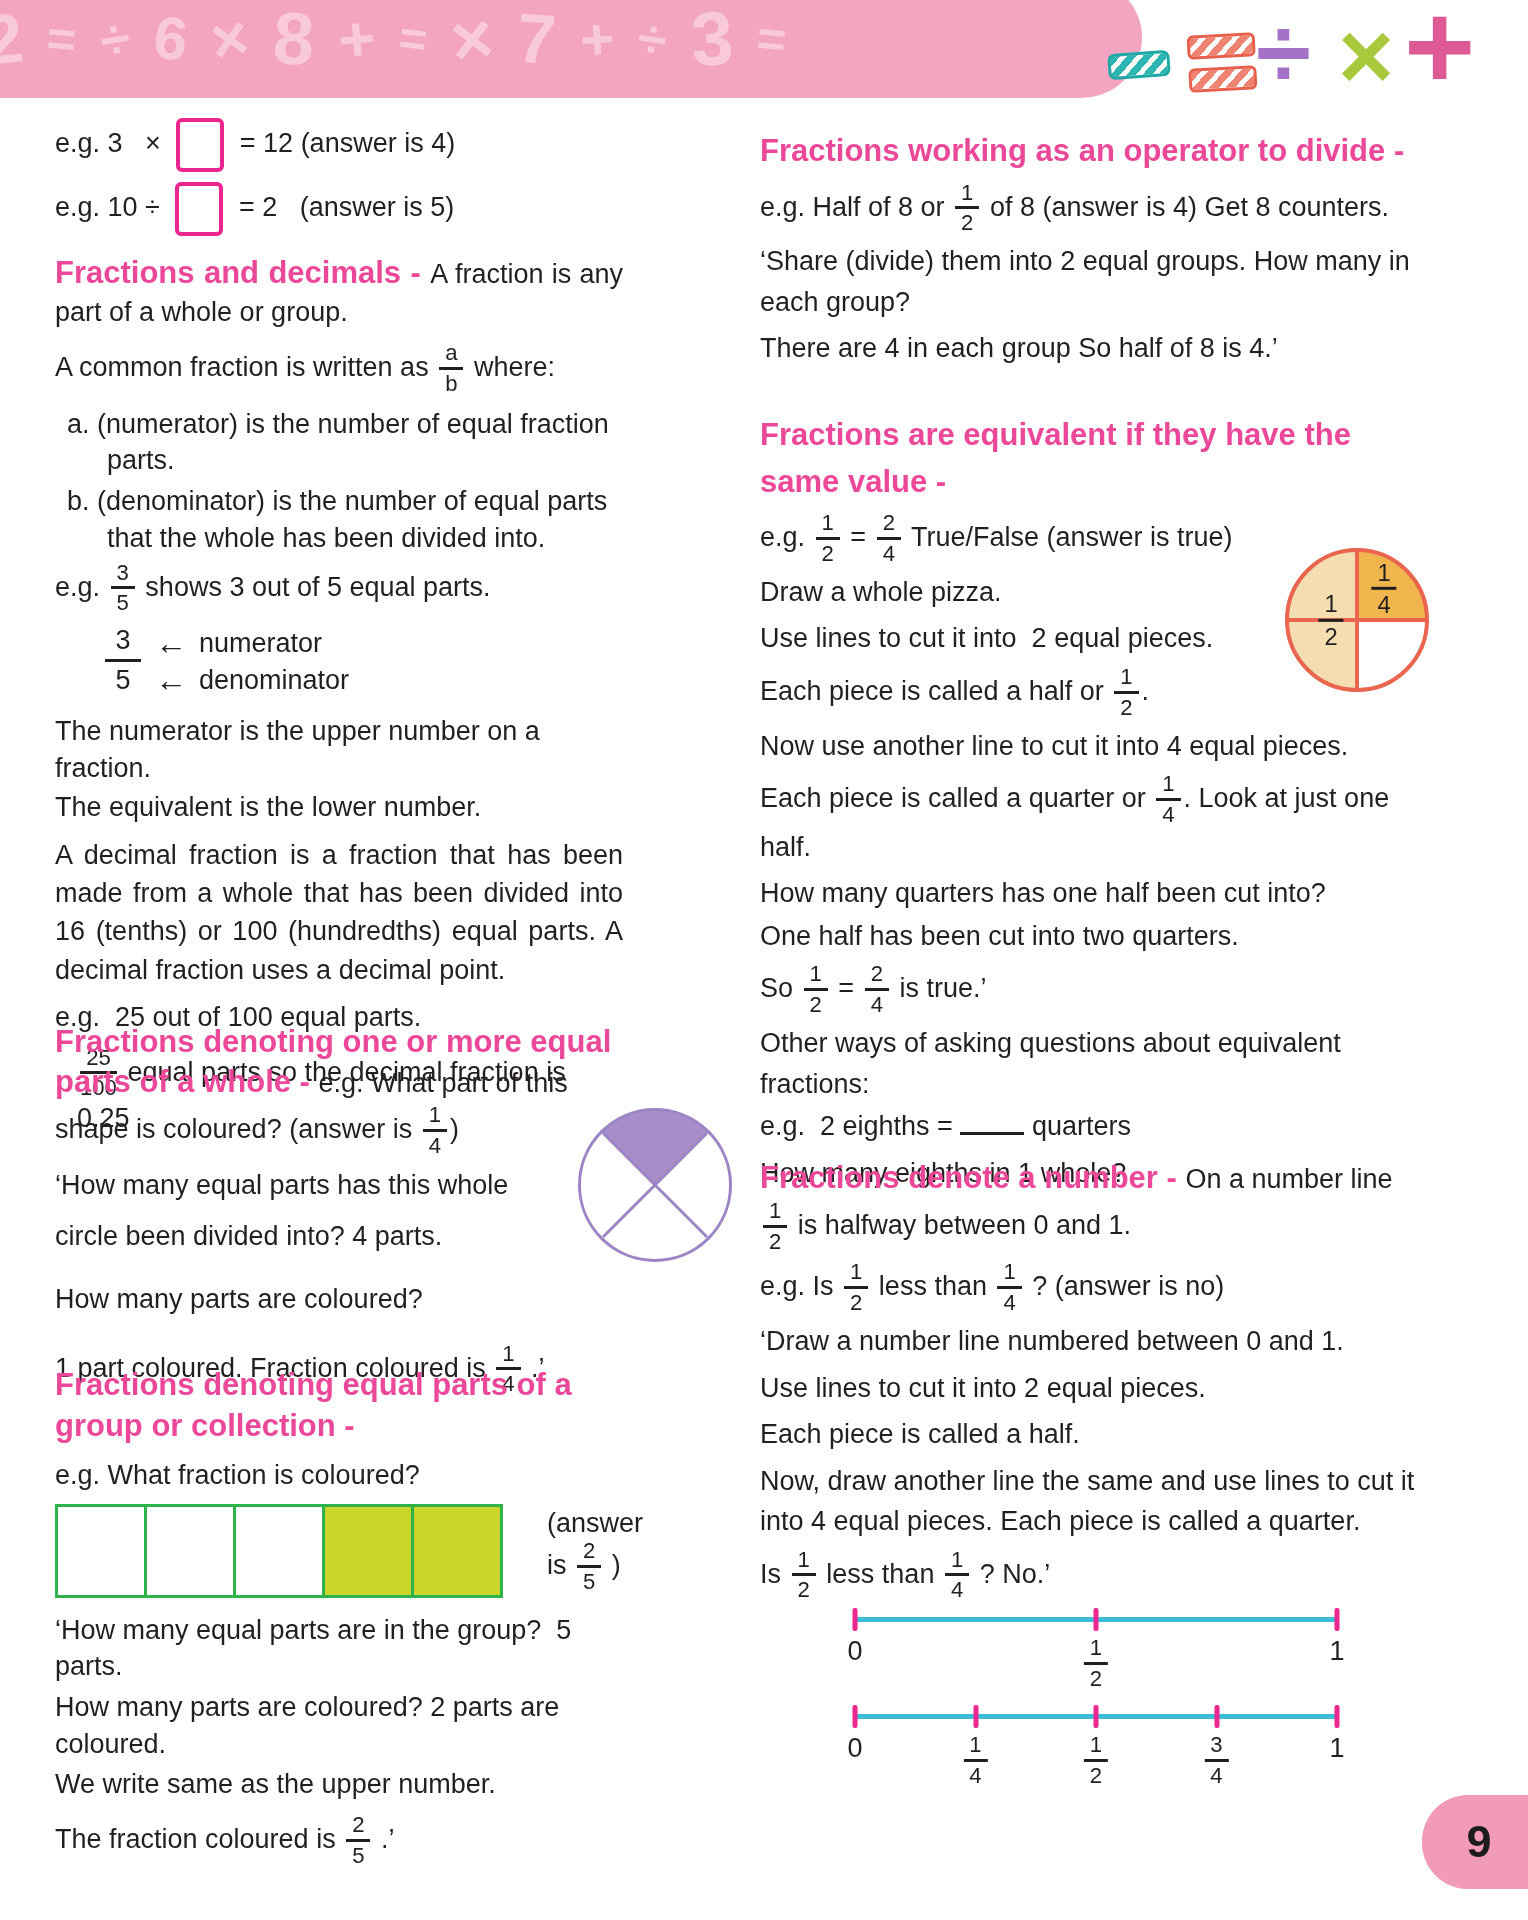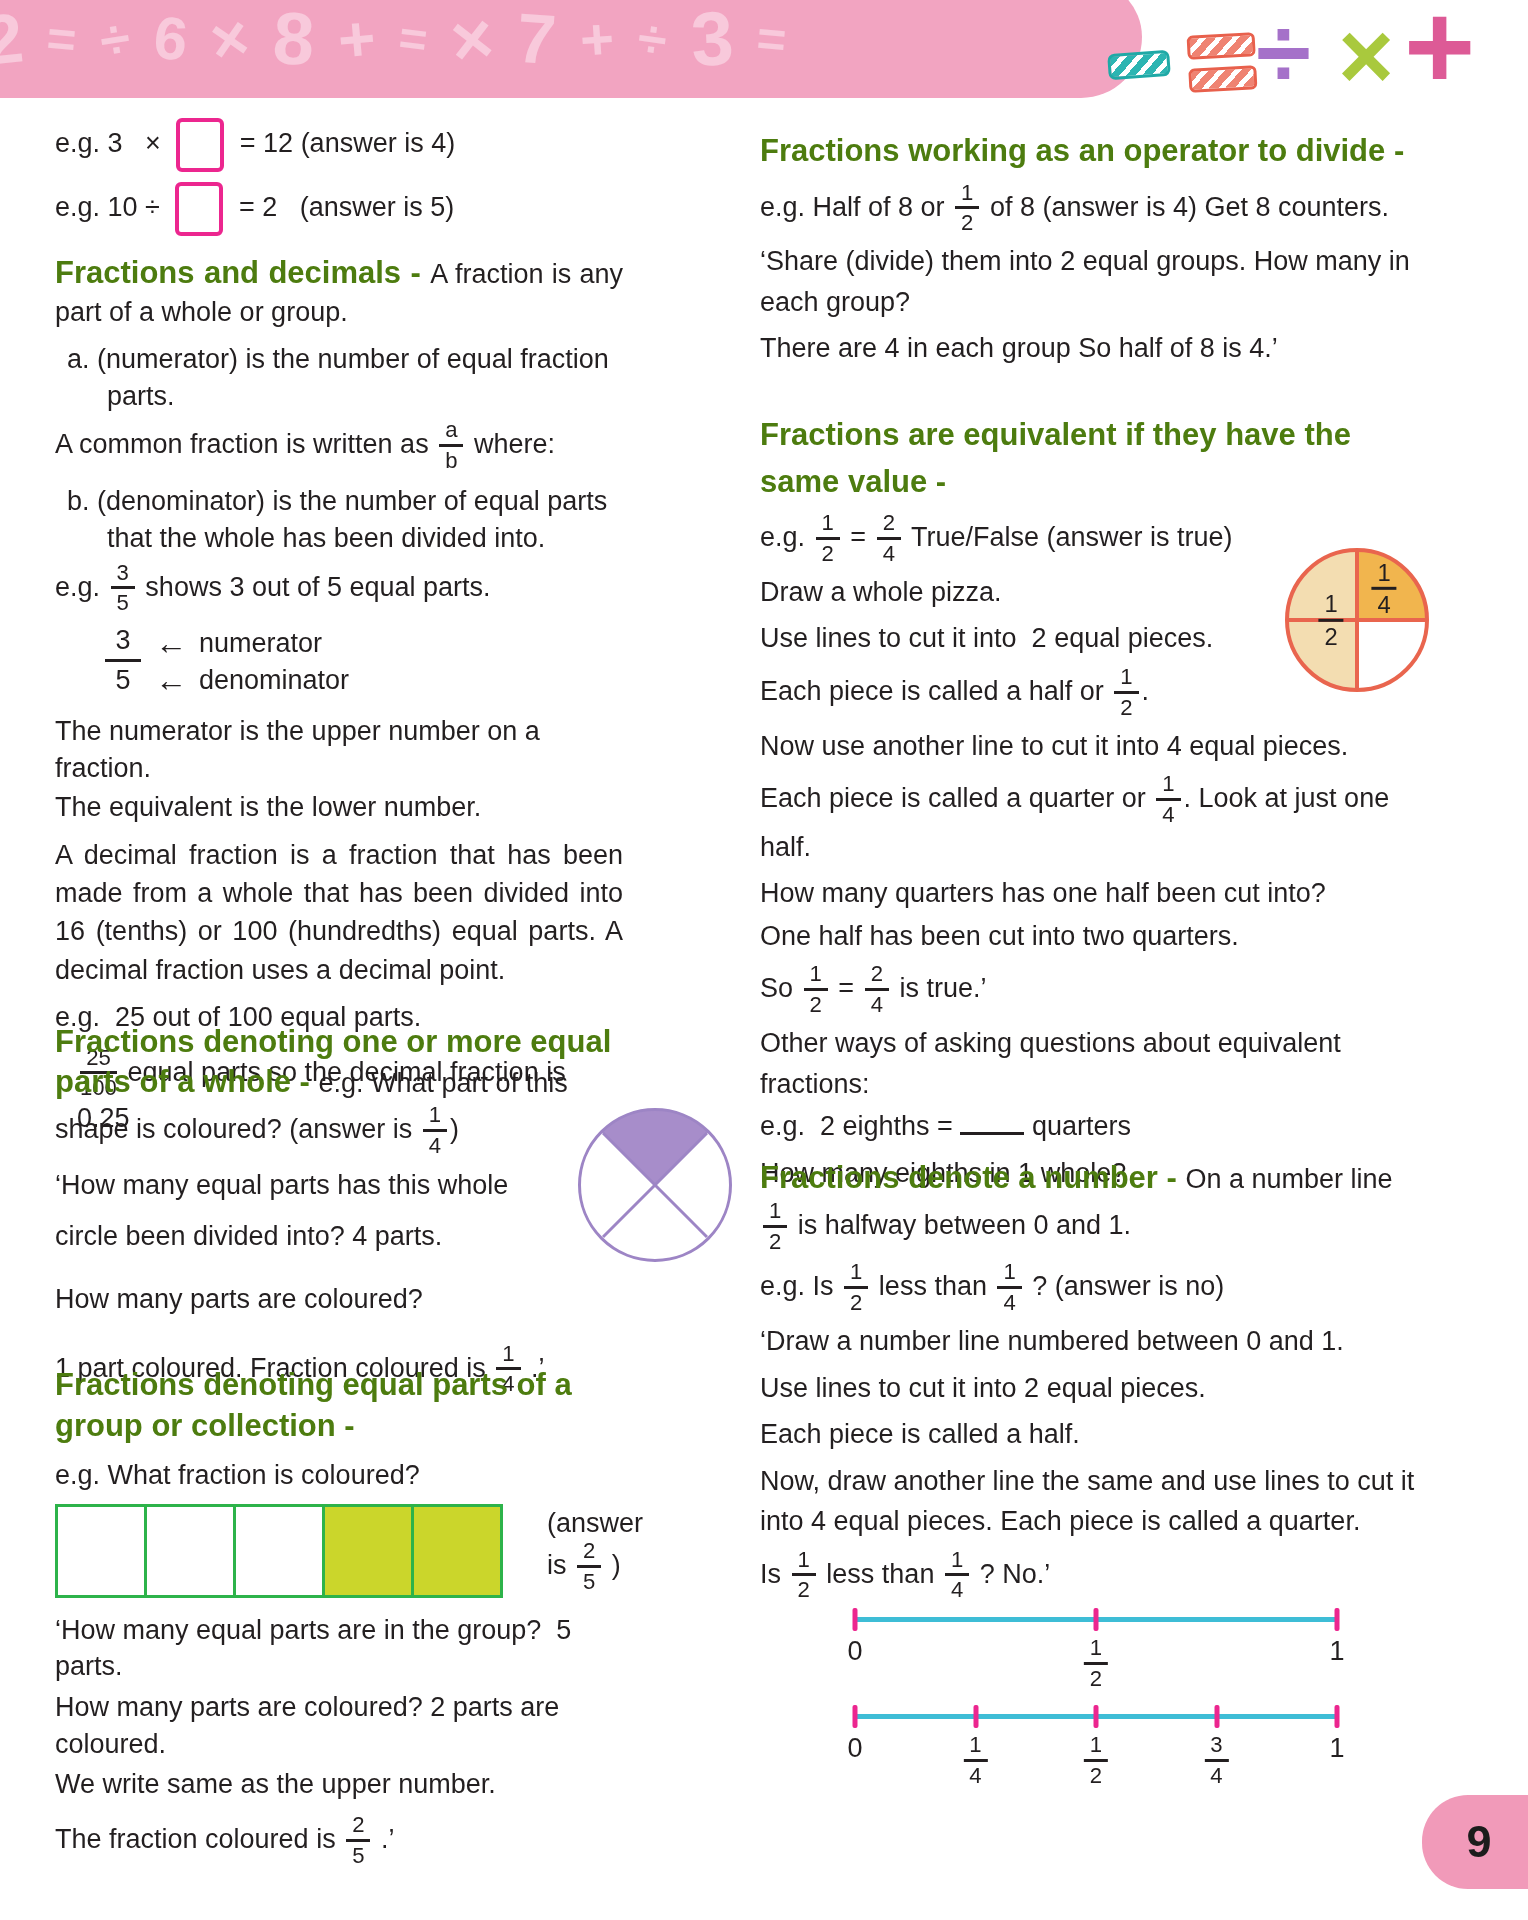--- a/index.html
+++ b/index.html
@@ -34,21 +34,21 @@
   .ic-div{left:1256px;top:2px;font-size:100px;color:#a571c9;}
   .ic-mul{left:1338px;top:8px;font-size:96px;color:#a9c93d;}
   .ic-plus{left:1404px;top:-14px;font-size:122px;color:#dd5a96;}
   
   .sec{position:absolute;}
   .colL{left:55px;width:568px;}
   .colR{left:760px;width:660px;}
   .p{margin:0 0 10px;font-size:27px;line-height:1.36;white-space:pre-wrap;}
   .colR .p{line-height:1.5;margin-bottom:6px;}
   .justify{white-space:normal;text-align:justify;}
-  .hd{color:#4d7c0f;font-weight:700;font-size:31px;}
+  .hd{color:#ec4899;font-weight:700;font-size:31px;}
   .head{line-height:1.32;margin-bottom:10px;white-space:normal;}
   .item{padding-left:40px;text-indent:-40px;margin-left:12px;margin-bottom:4px;white-space:normal;}
   
   .fr{display:inline-block;text-align:center;vertical-align:middle;font-size:0.82em;line-height:1.08;margin:0 3px;}
   .fr .n{display:block;border-bottom:3px solid currentColor;padding:0 6px 2px;}
   .fr .d{display:block;padding-top:2px;}
   .ansbox{display:inline-block;width:40px;height:46px;border:4px solid #ec268f;border-radius:6px;
           vertical-align:middle;margin:0 8px;background:#fff;}
   .blank{display:inline-block;width:64px;height:0.15em;border-bottom:3px solid #231f20;}
   
@@ -122,22 +122,22 @@
   <span class="ic ic-mul">×</span>
   <span class="ic ic-plus">+</span>
 
   <div class="sec colL" style="top:118px;">
     <p class="p"><span class="run">e.g. 3   × </span><span class="ansbox"></span><span class="run"> = 12 (answer is 4)</span></p>
     <p class="p"><span class="run">e.g. 10 ÷ </span><span class="ansbox"></span><span class="run"> = 2   (answer is 5)</span></p>
   </div>
 
   <div class="sec colL" style="top:252px;">
     <p class="p justify"><span class="hd">Fractions and decimals - </span><span class="run">A fraction is any part of a whole or group.</span></p>
+    <p class="p"><span class="run">A common fraction is written as </span><span class="fr"><span class="n">a</span><span class="d">b</span></span><span class="run"> where:</span></p>
     <p class="p item"><span class="run">a. (numerator) is the number of equal fraction parts.</span></p>
-    <p class="p"><span class="run">A common fraction is written as </span><span class="fr"><span class="n">a</span><span class="d">b</span></span><span class="run"> where:</span></p>
     <p class="p item"><span class="run">b. (denominator) is the number of equal parts that the whole has been divided into.</span></p>
     <p class="p"><span class="run">e.g. </span><span class="fr"><span class="n">3</span><span class="d">5</span></span><span class="run"> shows 3 out of 5 equal parts.</span></p>
     <div class="fracdiag">
       <div class="fdrow">
         <span class="fnum top">3</span>
         <span class="farrow">←</span>
         <span>numerator</span>
       </div>
       <div class="fdrow">
         <span class="fnum">5</span>

